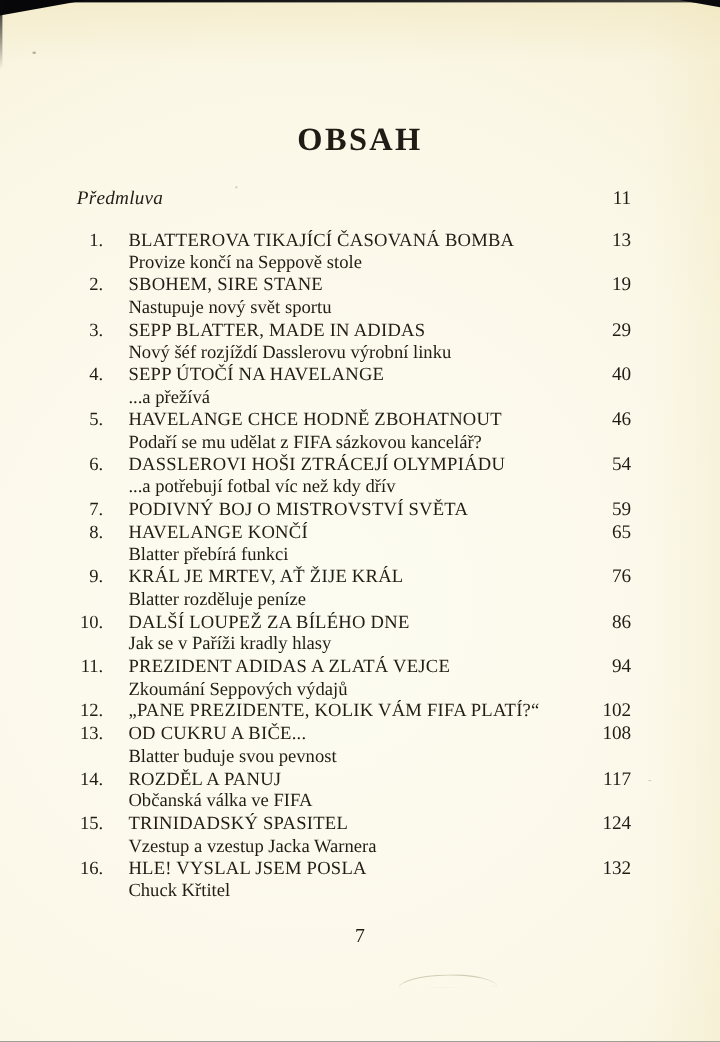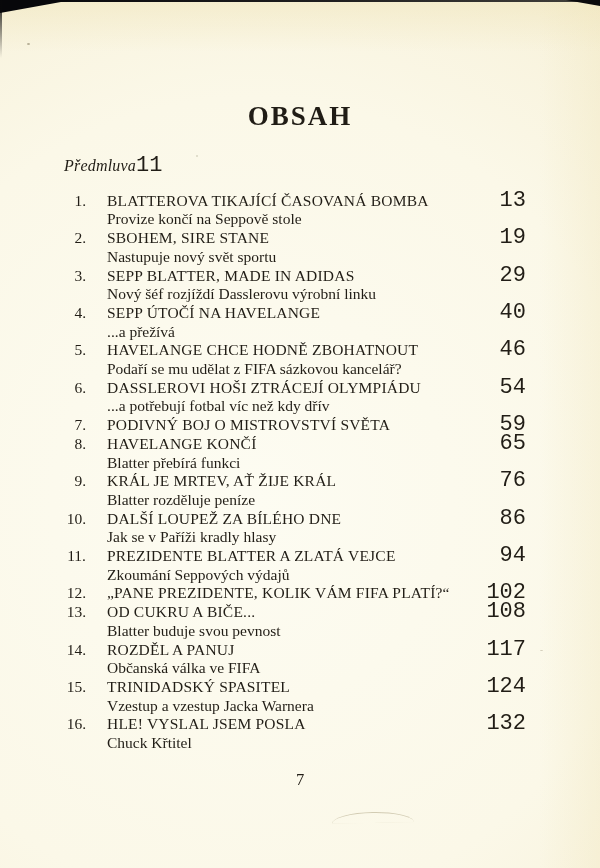--- a/index.html
+++ b/index.html
@@ -58,36 +58,37 @@
     font-weight: 700;
     letter-spacing: 2px;
     line-height: 1.1;
     color: #201c15;
   }
   .toc {
     margin: 24px 74px 0 64px; 
   }
   .preface-row {
     display: flex;
+    justify-content: space-between;
     align-items: baseline;
     font-size: 16px;
     line-height: 19px;
   }
   .preface-label { font-style: italic; letter-spacing: 0.2px; }
   .entries { margin-top: 17px; }
   .row {
     display: grid;
     grid-template-columns: 22px 1fr 46px;
     font-size: 15.5px;
     line-height: 18.7px;
   }
   .num  { text-align: right; }
   .etitle { padding-left: 21px; letter-spacing: 0.2px; }
   .sub    { padding-left: 21px; }
-  .pg   { text-align: right; font-size: 22px; font-family: Liberation Mono, monospace; }
+  .pg   { text-align: right; font-size: 16px; }
   .footer {
     margin-top: 17px;
     text-align: center;
     font-size: 16.5px;
   }
 </style>
 </head>
 <body>
 
 <div class="scan">
@@ -202,21 +203,21 @@
           <span class="etitle">DALŠÍ LOUPEŽ ZA BÍLÉHO DNE</span>
           <span class="pg">86</span>
         </div>
         <div class="row">
           <span class="num"></span>
           <span class="sub">Jak se v Paříži kradly hlasy</span>
           <span class="pg"></span>
         </div>
         <div class="row">
           <span class="num">11.</span>
-          <span class="etitle">PREZIDENTE BLATTER A ZLATÁ VEJCE</span>
+          <span class="etitle">PREZIDENT ADIDAS A ZLATÁ VEJCE</span>
           <span class="pg">94</span>
         </div>
         <div class="row">
           <span class="num"></span>
           <span class="sub">Zkoumání Seppových výdajů</span>
           <span class="pg"></span>
         </div>
         <div class="row">
           <span class="num">12.</span>
           <span class="etitle">„PANE PREZIDENTE, KOLIK VÁM FIFA PLATÍ?“</span>

